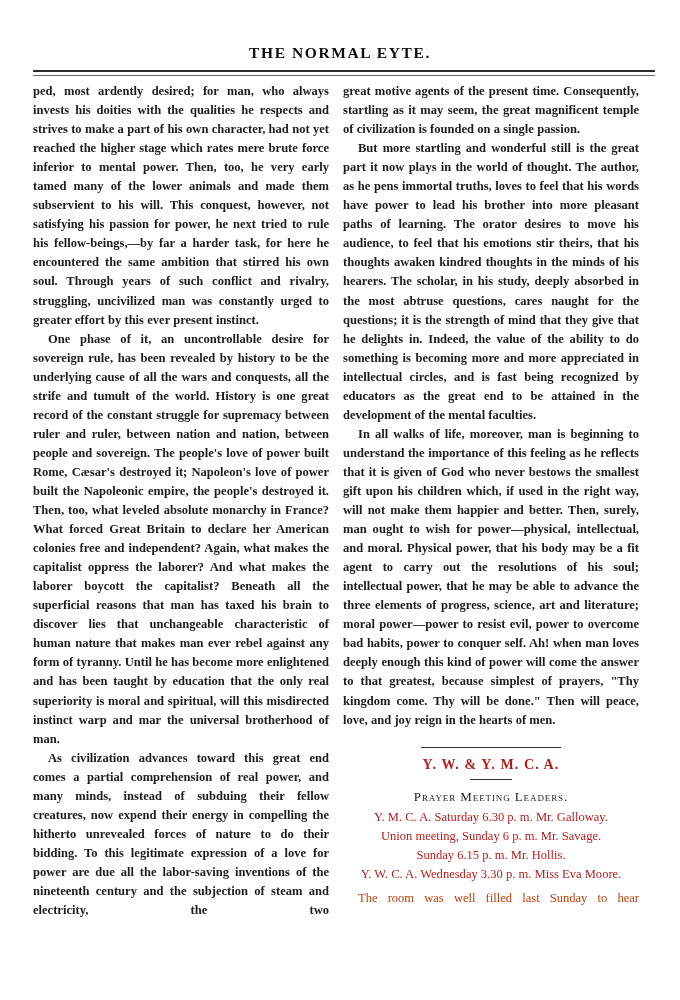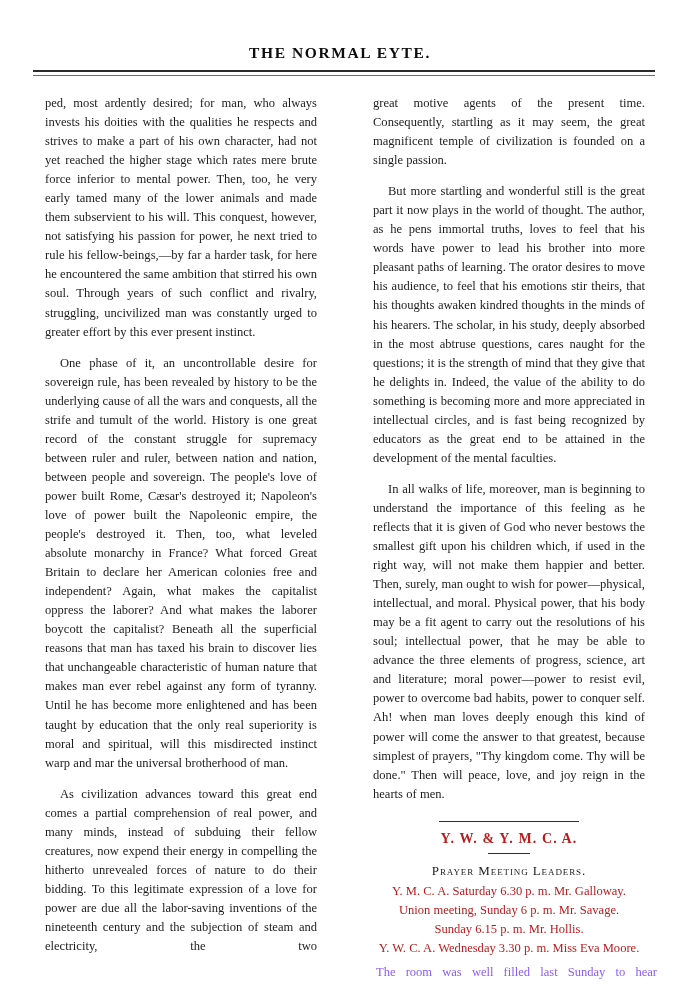--- a/index.html
+++ b/index.html
@@ -67,31 +67,32 @@
     width: 622px;
     height: 900px;
   }
   .col {
     position: absolute;
     top: 0;
     width: 296px;
     height: 900px;
   }
   .col-left  { left: 0; }
-  .col-right { left: 328px; }
+  .col-right { left: 310px; }
 
   p.body-par {
-    margin: 12px;
+    margin: 0;
     text-align: justify;
     text-justify: inter-word;
     font-size: 12.55px;
     line-height: 19.05px;
     color: #1c1c1c;
     word-spacing: 0.1px;
     hyphens: none;
+    font-weight: bold;
   }
   p.body-par.indent { text-indent: 15px; }
   p.body-par.last-flush::after {
     content: "";
     display: inline-block;
     width: 100%;
   }
 
   
   .ymca-section {
@@ -135,21 +136,21 @@
     text-align: center;
     color: #b91c1c;
     white-space: nowrap;
   }
   .closing-par {
     margin: 5px 0 0 0;
     font-size: 12.55px;
     line-height: 19.05px;
     text-align: justify;
     text-indent: 15px;
-    color: #8b5cf6;
+    color: #c2410c;
   }
   .closing-par::after {
     content: "";
     display: inline-block;
     width: 100%;
   }
 </style>
 </head>
 <body>
 

